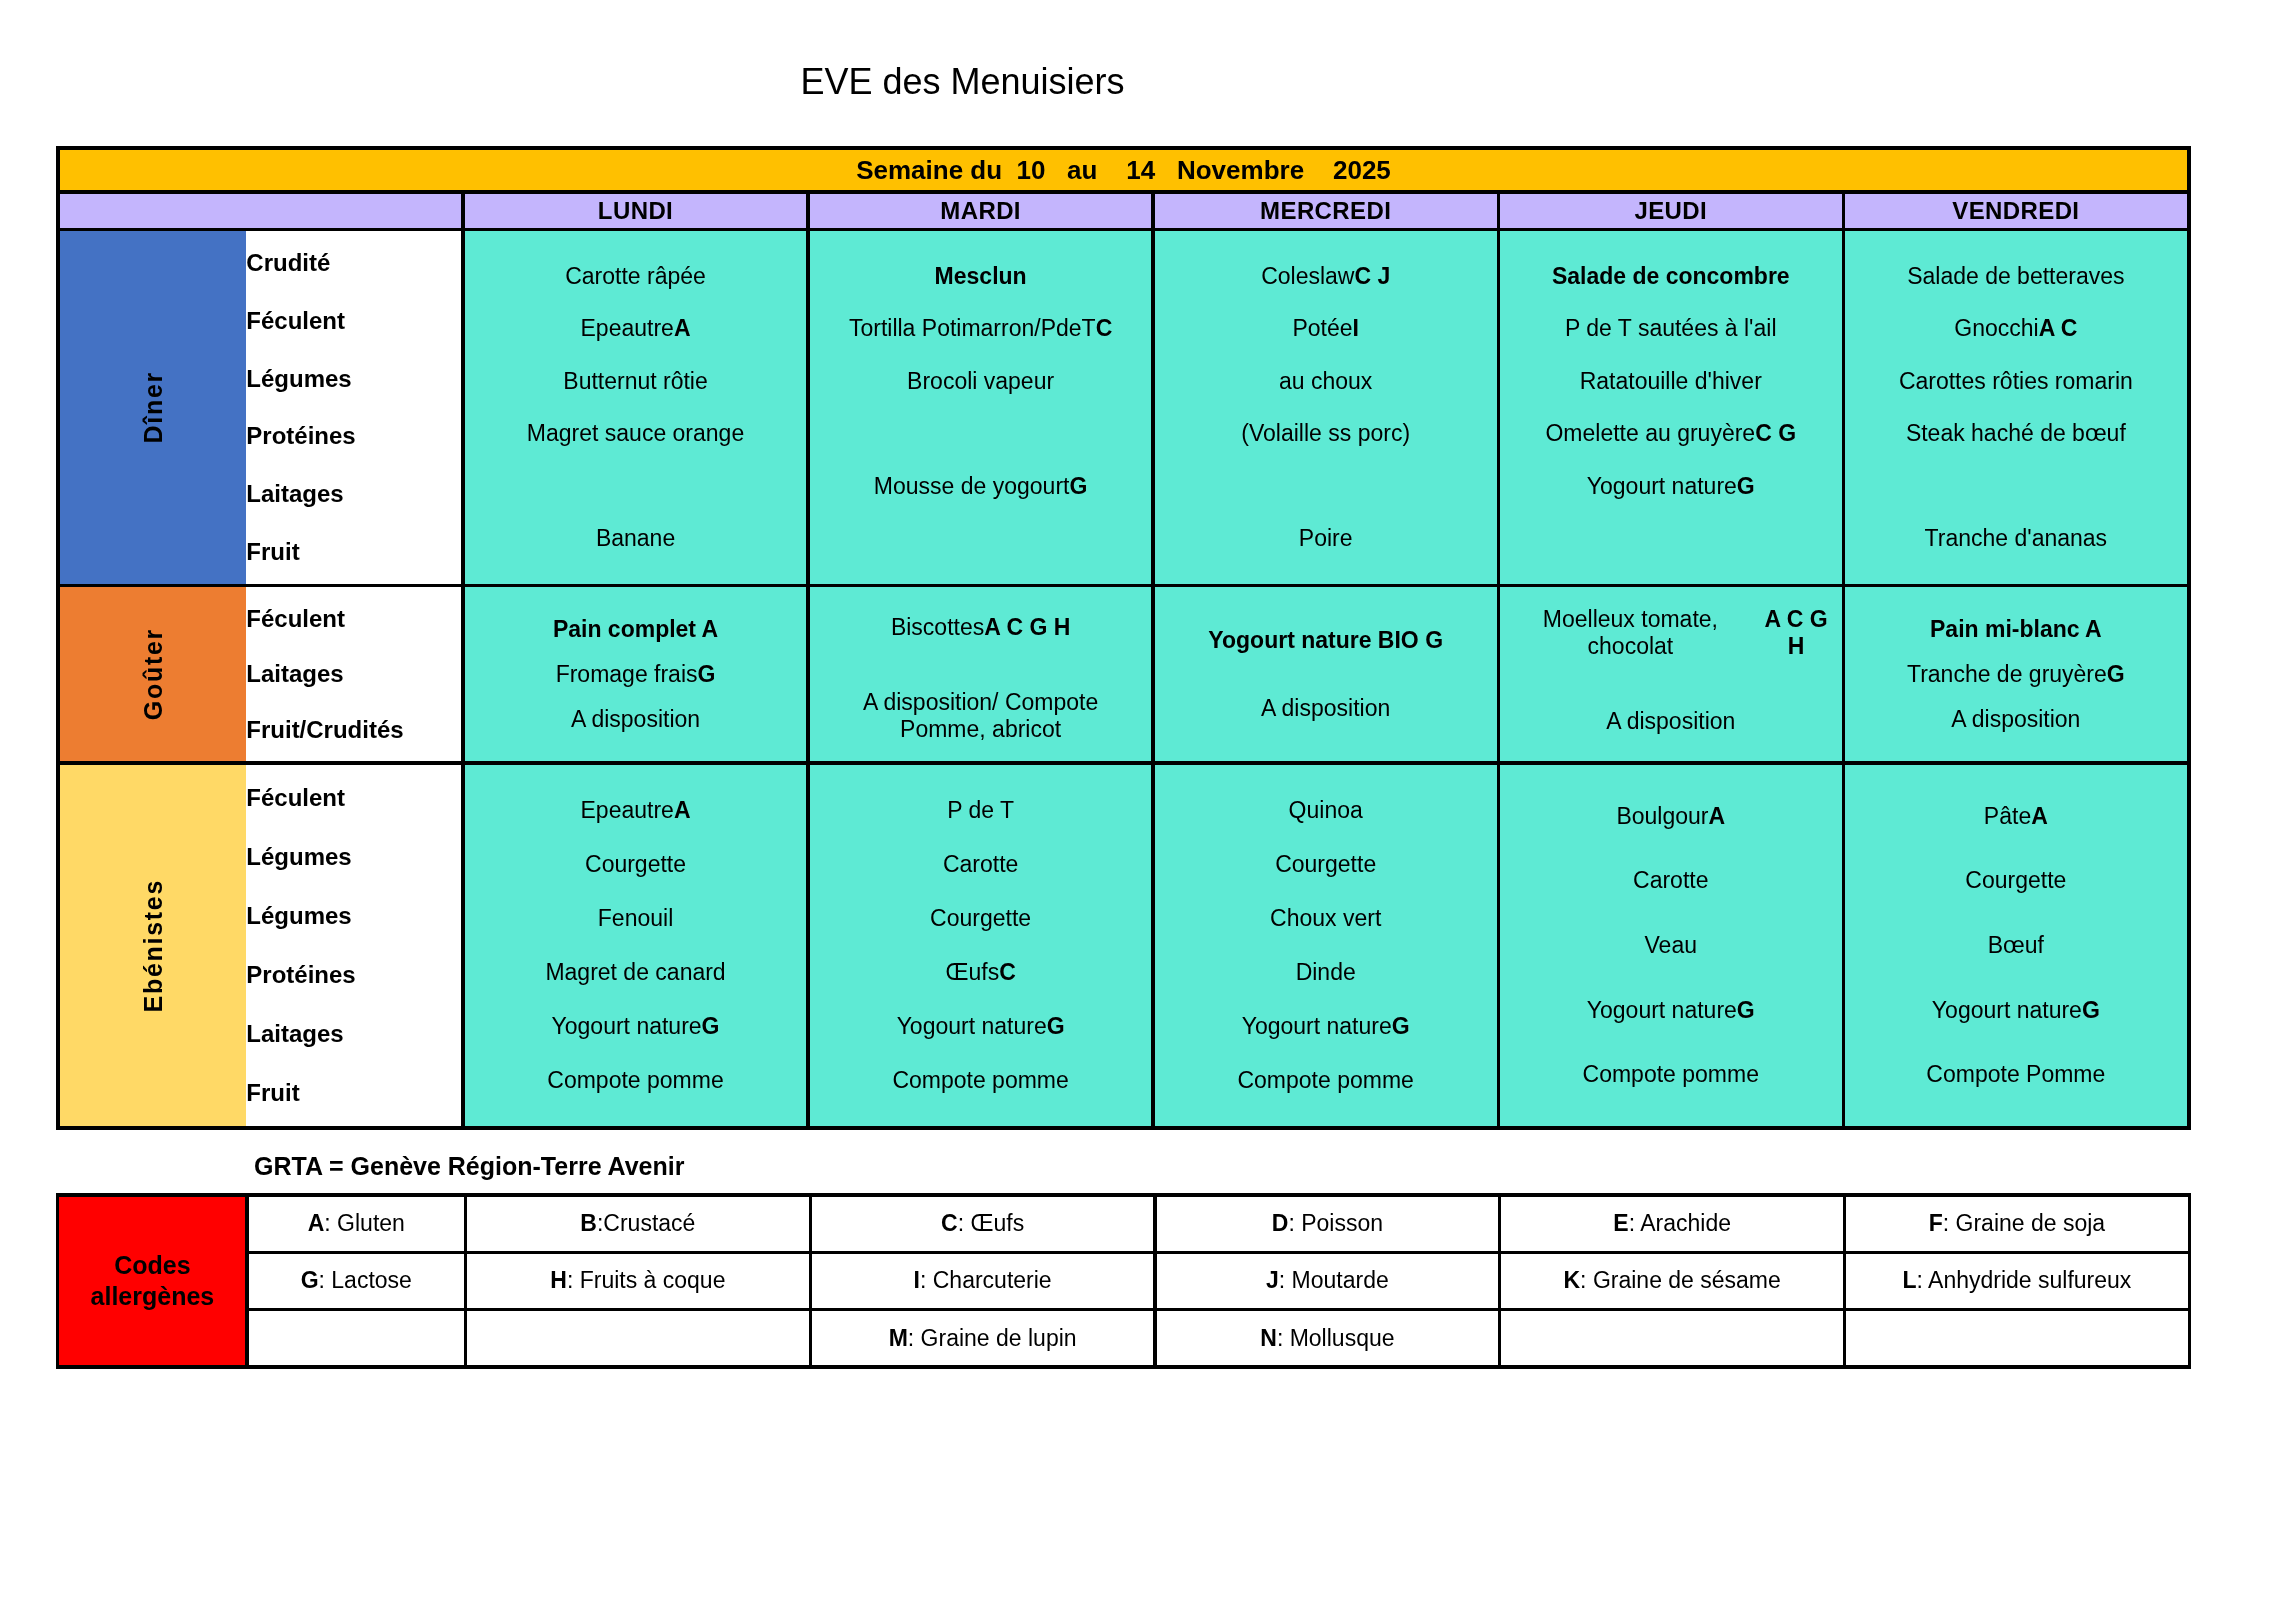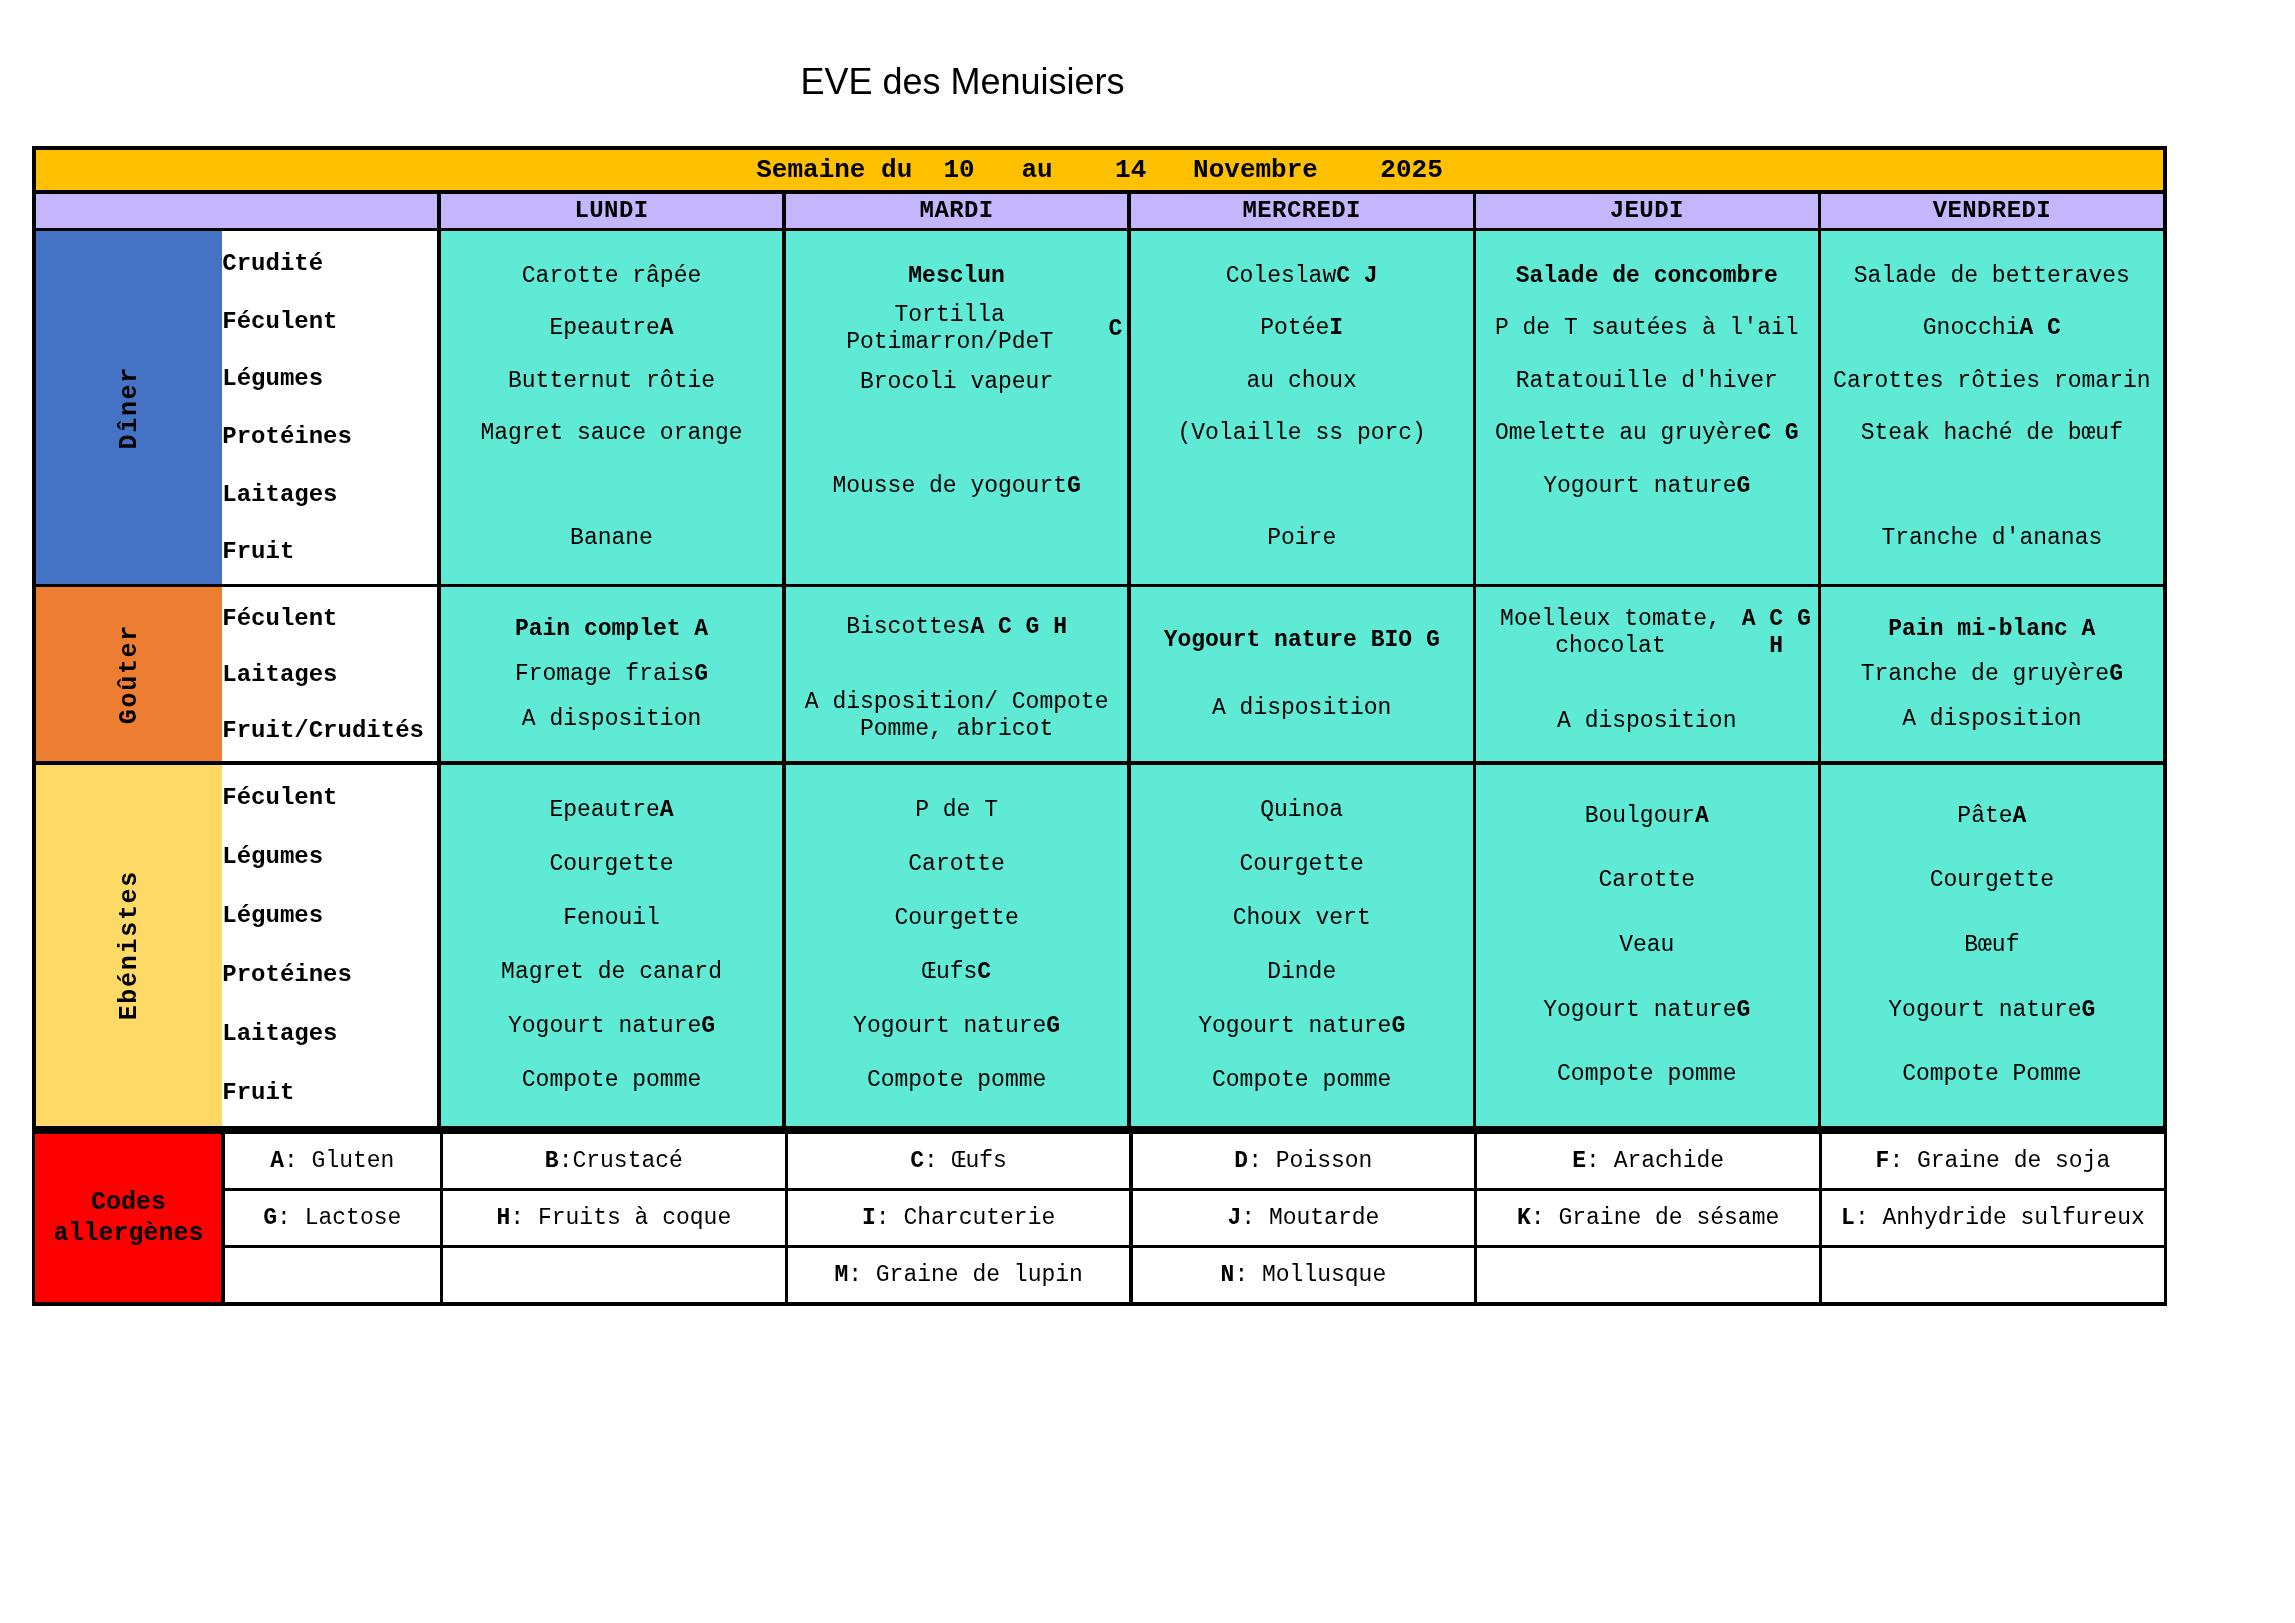--- a/index.html
+++ b/index.html
@@ -5,21 +5,21 @@
   html,body{margin:0;padding:0;background:#fff;}
   body{
     width:2295px;height:1623px;position:relative;
     font-family:"Liberation Sans","DejaVu Sans",sans-serif;color:#000;
     -webkit-font-smoothing:antialiased;
   }
   .title{
     width:1925px;text-align:center;font-size:36px;font-weight:400;
     margin:0;padding-top:61px;padding-bottom:43px;
   }
-  .content{margin-left:32px;width:1774px;font-family:Liberation Mono, monospace;}
+  .content{margin-left:56px;width:1774px;}
   
   .table-wrap{
     background:#000;padding:4.3px;box-sizing:border-box;width:2135px;
     display:flex;flex-direction:column;gap:3.4px;
   }
   .banner{
     height:40px;display:flex;align-items:center;justify-content:center;
     font-weight:bold;font-size:26px;white-space:pre;
   }
   .header-row,.section{
@@ -226,20 +226,21 @@
         <div class="day-cell">
           <div class="item-slot"><span>Pâte </span><b>A</b></div>
           <div class="item-slot"><span>Courgette</span></div>
           <div class="item-slot"><span>Bœuf</span></div>
           <div class="item-slot"><span>Yogourt nature </span><b>G</b></div>
           <div class="item-slot"><span>Compote Pomme</span></div>
         </div>
       </div>
     </div>
 
+  <div class="grta">GRTA = Genève Région-Terre Avenir</div>
 
   <div class="allergen-table">
     <div class="red-cell" style="background: rgb(255, 0, 0);">Codes allergènes</div>
 
   <div class="allergen-cell">
         <b>A</b>
         <span> : Gluten</span>
       </div>
       <div class="allergen-cell">
         <b>B</b>

